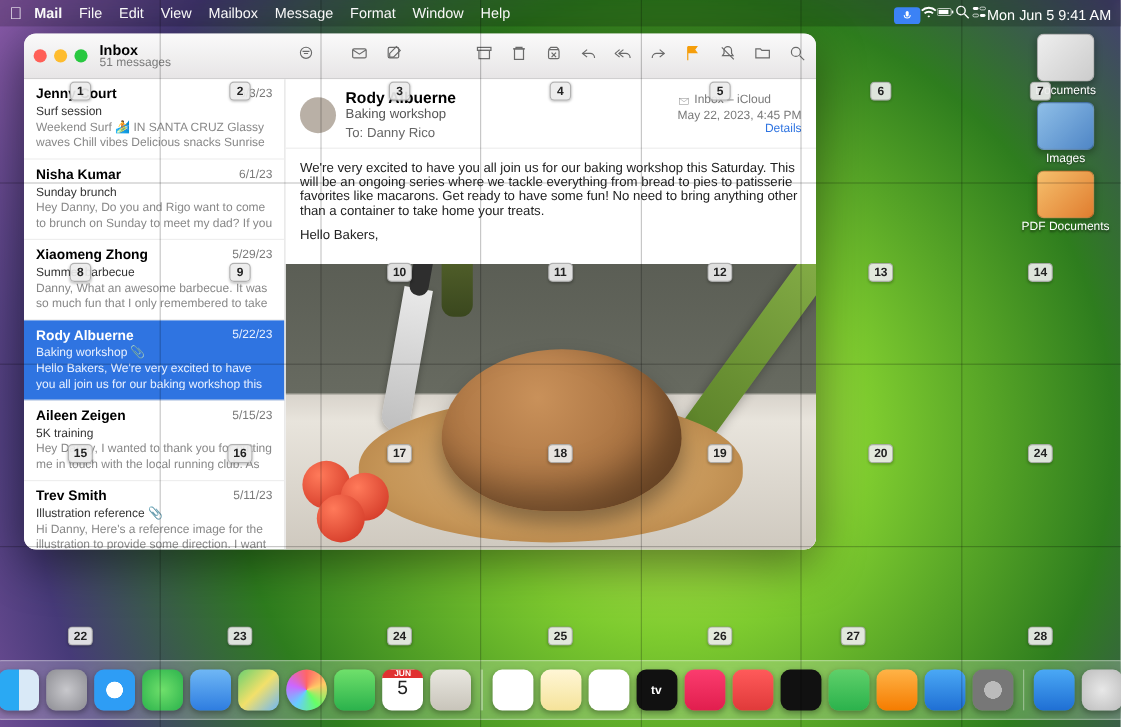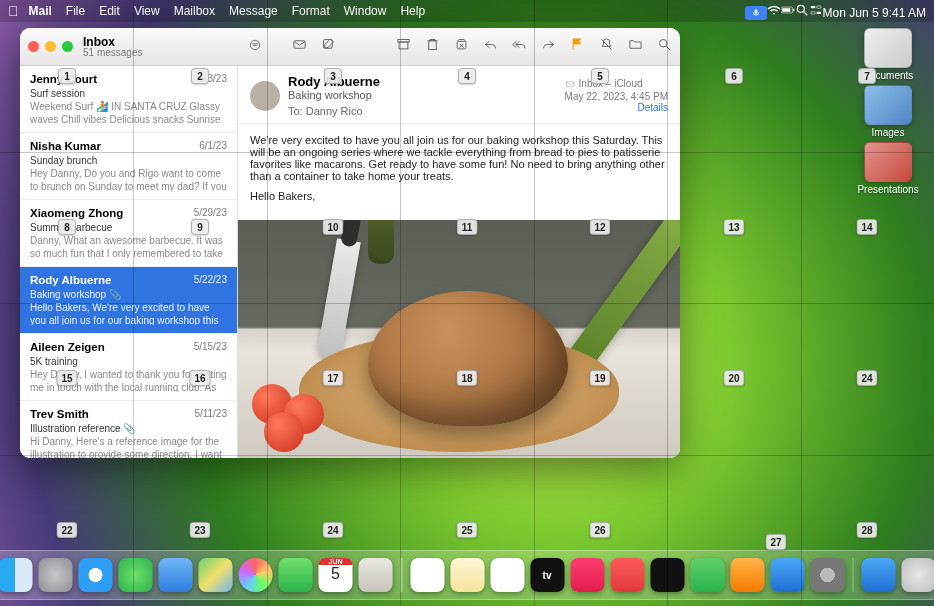--- a/index.html
+++ b/index.html
@@ -157,22 +157,22 @@
   <div class="deskicons">
     <div class="dicon">
         <div class="dthumb"></div>
         <span>Documents</span>
       </div>
     <div class="dicon">
         <div class="dthumb blue"></div>
         <span>Images</span>
       </div>
     <div class="dicon">
-        <div class="dthumb red"></div>
-        <span>Presentations</span>
+        <div class="dthumb orange"></div>
+        <span>PDF Documents</span>
       </div>
   </div>
 
   <div class="mailwin">
     <div class="titlebar">
       <div class="tl-dots">
         <div class="dot r"></div>
         <div class="dot y"></div>
         <div class="dot g"></div>
       </div>
@@ -397,16 +397,16 @@
       <div class="gnum" style="left: 333px; top: 378px;">17</div>
       <div class="gnum" style="left: 467px; top: 378px;">18</div>
       <div class="gnum" style="left: 600px; top: 378px;">19</div>
       <div class="gnum" style="left: 734px; top: 378px;">20</div>
       <div class="gnum" style="left: 867px; top: 378px;">24</div>
       <div class="gnum" style="left: 67px; top: 530px;">22</div>
       <div class="gnum" style="left: 200px; top: 530px;">23</div>
       <div class="gnum" style="left: 333px; top: 530px;">24</div>
       <div class="gnum" style="left: 467px; top: 530px;">25</div>
       <div class="gnum" style="left: 600px; top: 530px;">26</div>
-      <div class="gnum" style="left: 776px; top: 530px; margin-top: 12px;">27</div>
+      <div class="gnum" style="left: 711px; top: 530px;">27</div>
       <div class="gnum" style="left: 867px; top: 530px;">28</div>
     </div>
 </div>
 
 </body></html>

